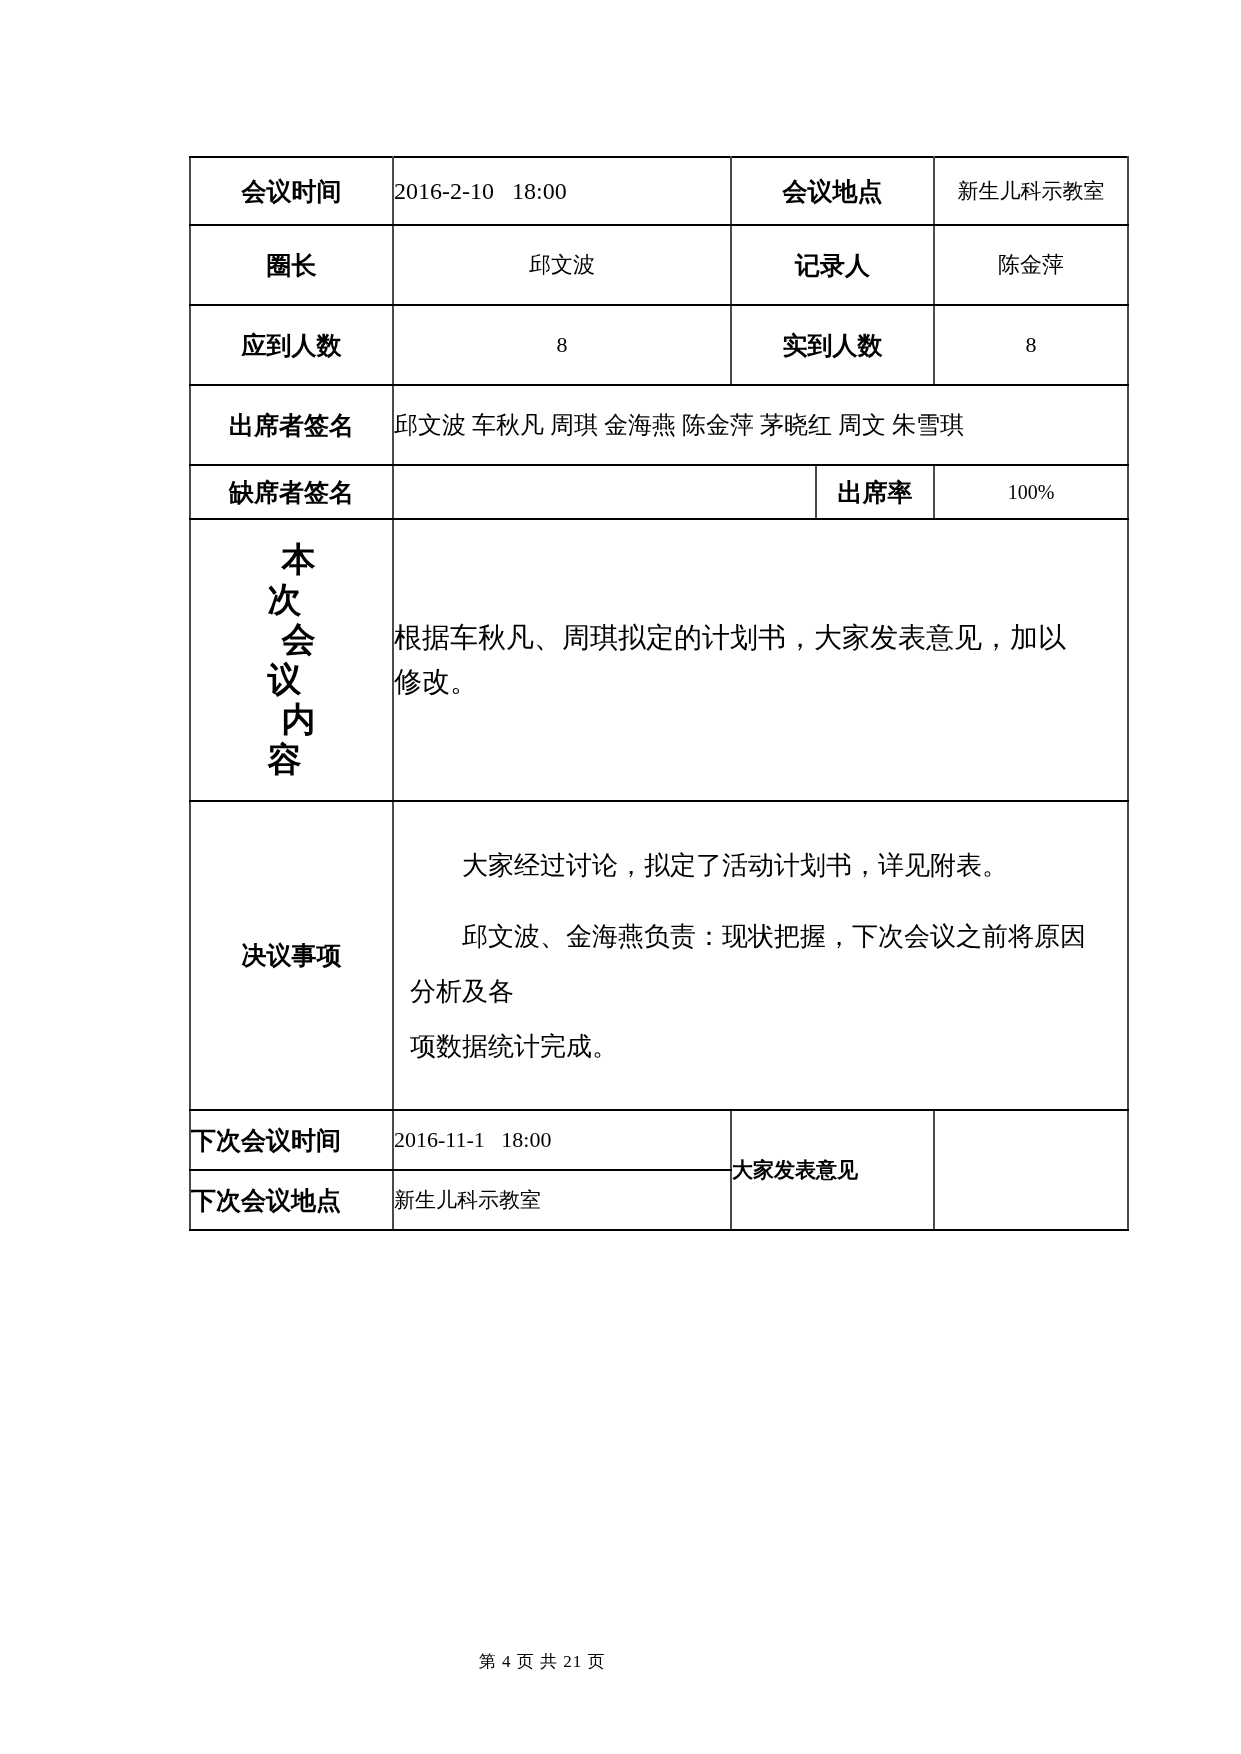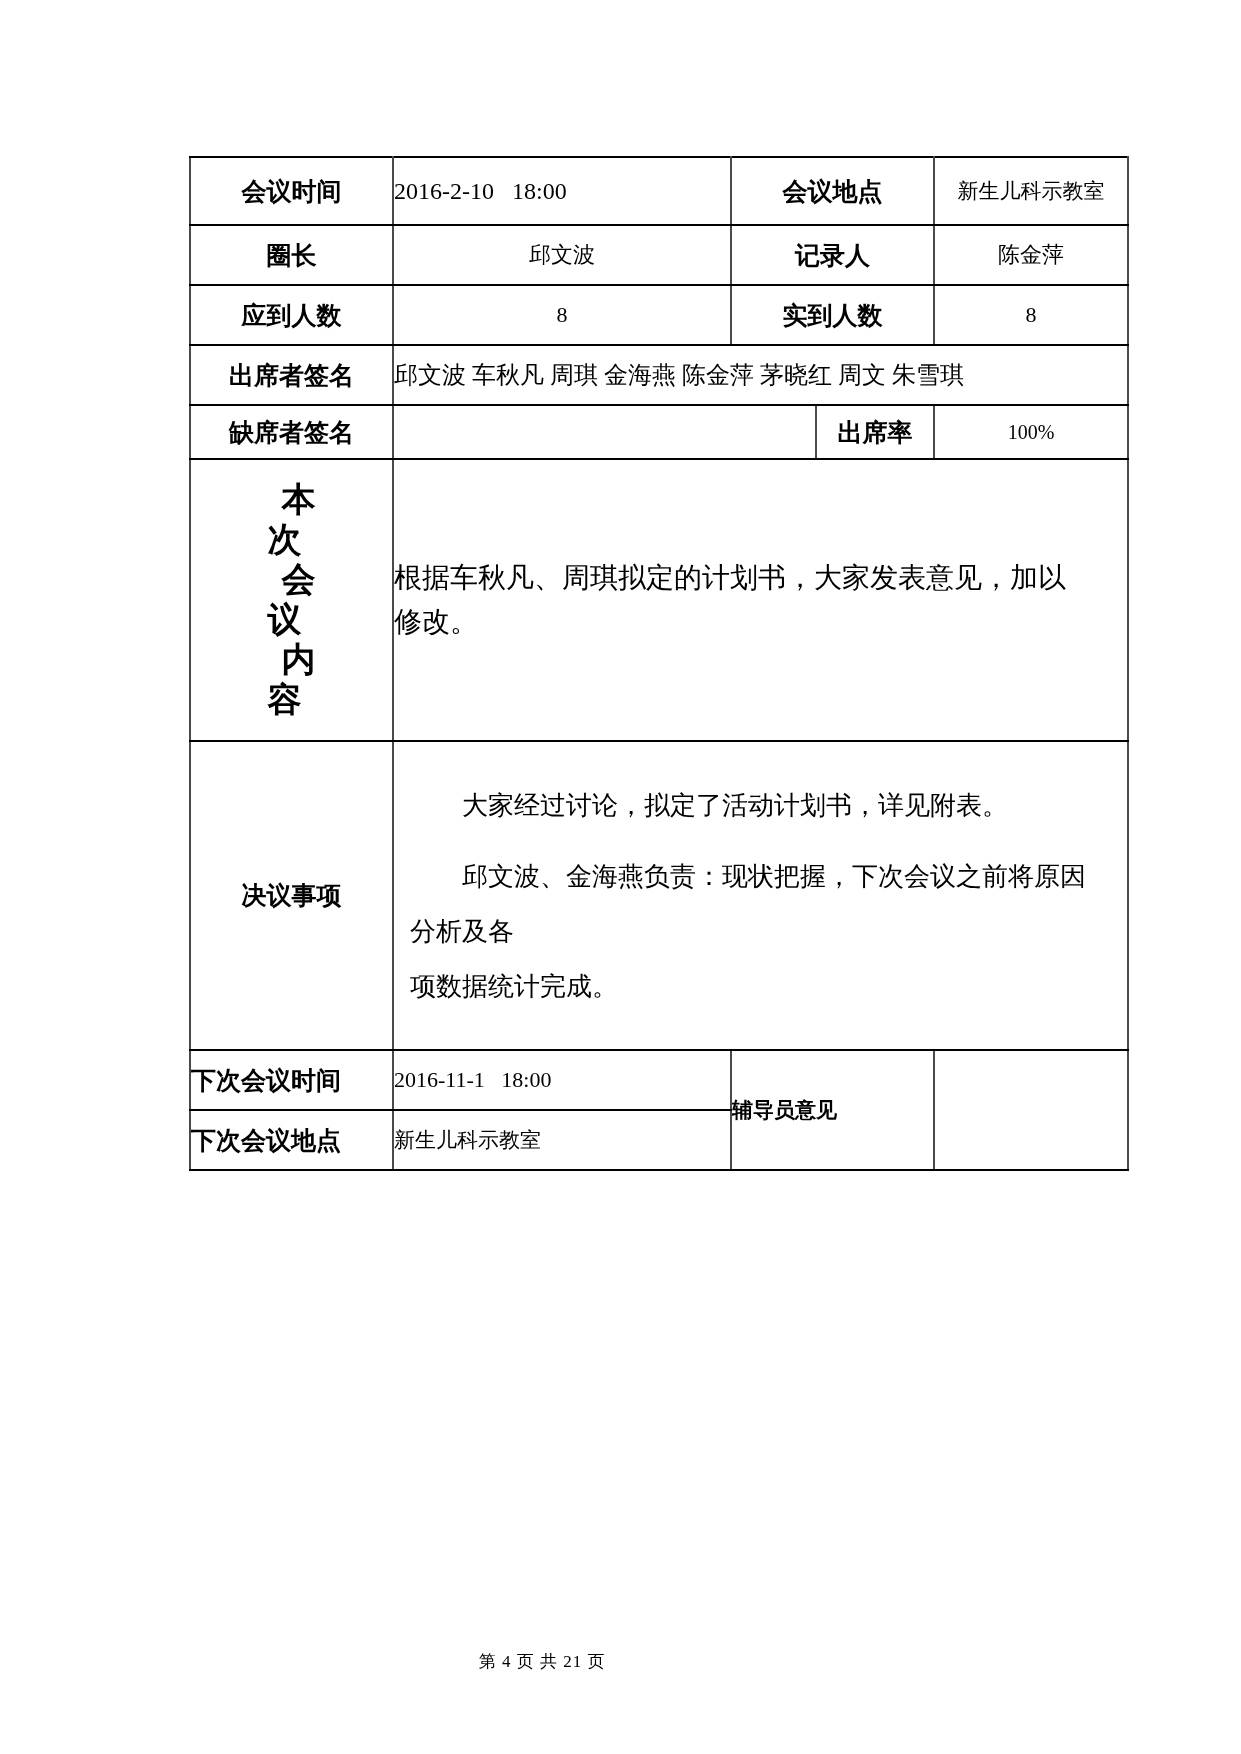--- a/index.html
+++ b/index.html
@@ -15,21 +15,21 @@
   table.record{
     border-collapse:collapse;table-layout:fixed;width:938px;
   }
   table.record th, table.record td{
     border-top:2px solid #000;border-bottom:2px solid #000;
     border-left:2px solid #4a4a4a;border-right:2px solid #4a4a4a;
     vertical-align:middle;padding:0;overflow:hidden;
   }
   th{font-weight:bold;font-size:25px;text-align:center;}
   td{font-size:22px;text-align:center;}
-  tr.r1{height:68px;} tr.r2,tr.r3,tr.r4{height:60px;margin-top:23px;} tr.r5{height:54px;}
+  tr.r1{height:68px;} tr.r2,tr.r3,tr.r4{height:80px;margin-top:23px;} tr.r5{height:54px;}
   tr.r6{height:282px;} tr.r7{height:309px;} tr.r8,tr.r9{height:60px;}
   .left{text-align:left;}
   .pl{padding-left:14px;}
   .date{font-size:24px;white-space:pre;}
   .small{font-size:21px;}
   .names{font-size:24px;padding-left:12px;white-space:nowrap;}
   .rate{font-size:20px;}
   .vlabel{vertical-align:middle;}
   .vchar{display:block;font-size:34px;line-height:40px;font-weight:bold;}
   .vchar:nth-child(odd){transform:translateX(7px);}
@@ -116,21 +116,21 @@
       <td colspan="4" class="resolution-cell">
         <p>大家经过讨论，拟定了活动计划书，详见附表。</p>
         <p>邱文波、金海燕负责：现状把握，下次会议之前将原因分析及各
 项数据统计完成。</p>
       </td>
     </tr>
 
     <tr class="r8">
       <th class="next-label">下次会议时间</th>
       <td class="left pl date" style="font-size:22px">2016-11-1   18:00</td>
-      <th colspan="2" rowspan="2" class="advisor-label">辅导员意见</th>
+      <th colspan="2" rowspan="2" class="advisor-label">大家发表意见</th>
       <td rowspan="2"></td>
     </tr>
 
     <tr class="r9">
       <th class="next-label">下次会议地点</th>
       <td class="left pl small">新生儿科示教室</td>
     </tr>
 
   </tbody>
     </table>

